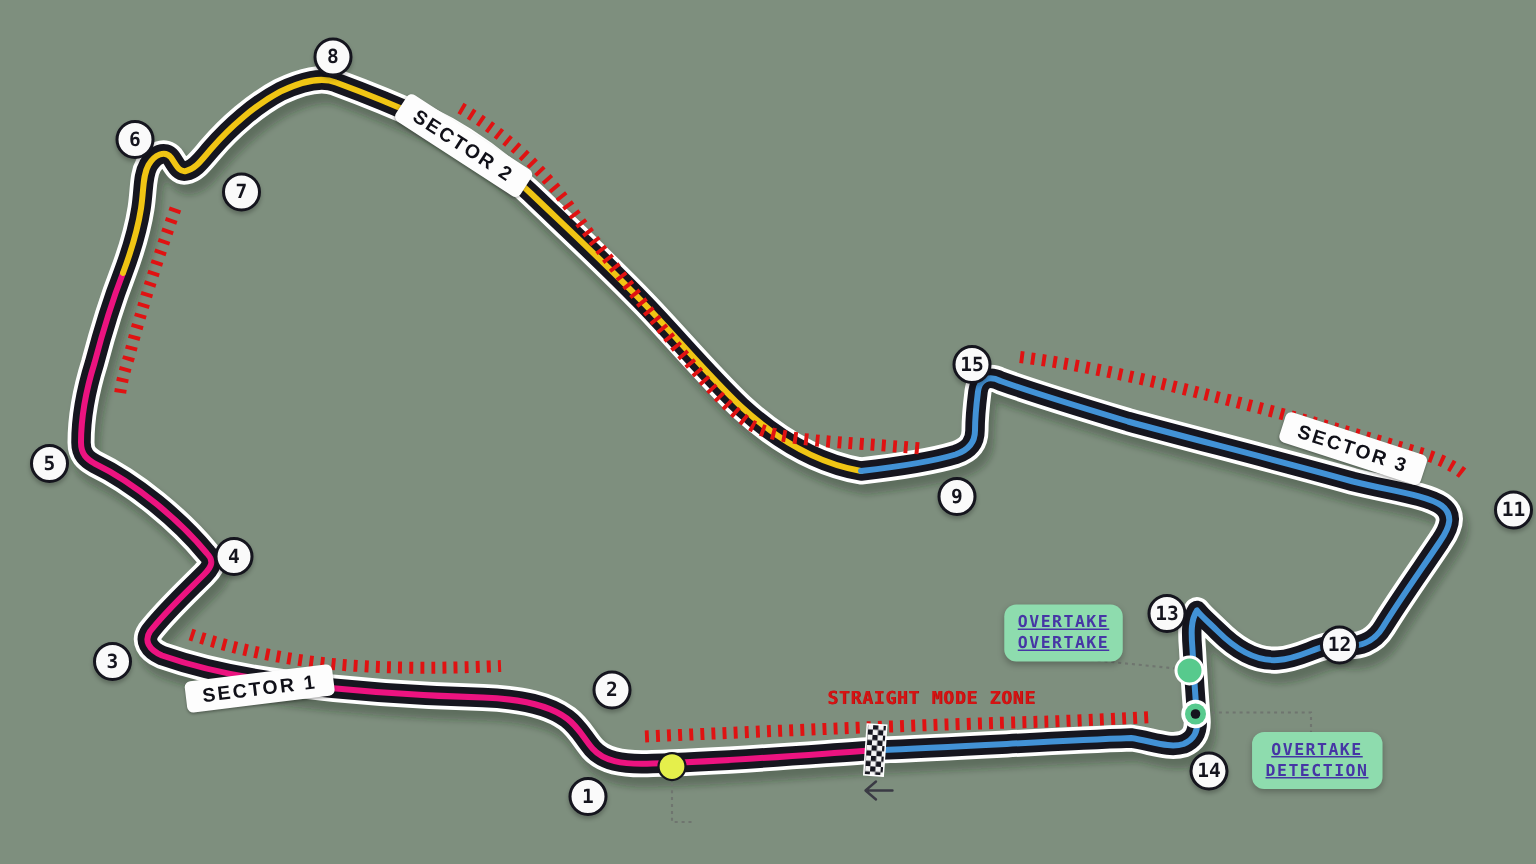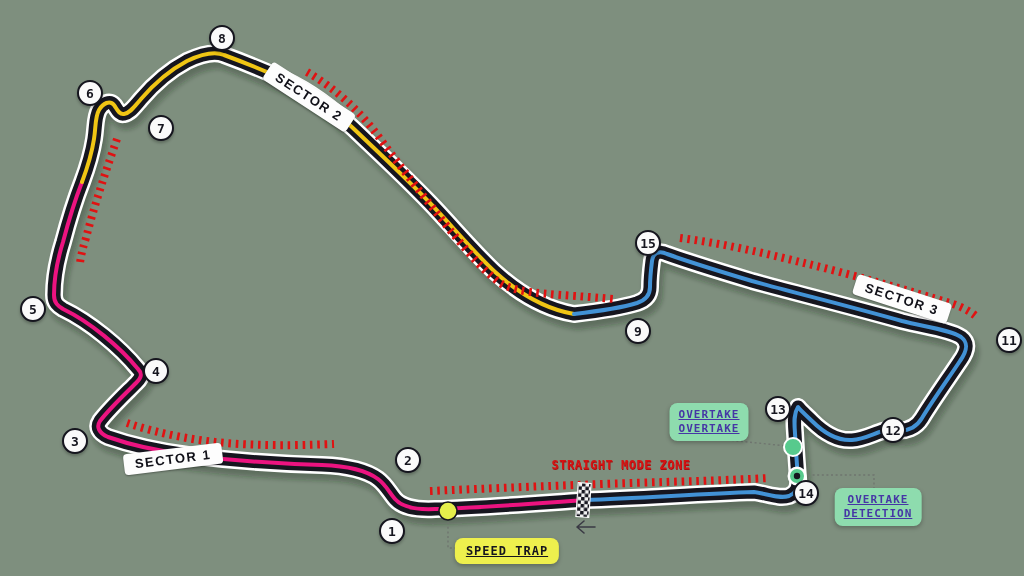--- a/index.html
+++ b/index.html
@@ -112,25 +112,24 @@
   <div class="turn" style="left:143px;top:358px;">4</div>
   <div class="turn" style="left:20px; top:296px;">5</div>
   <div class="turn" style="left:77px; top:80px;">6</div>
   <div class="turn" style="left:148px;top:115px;">7</div>
   <div class="turn" style="left:209px;top:25px;">8</div>
   <div class="turn" style="left:625px;top:318px;">9</div>
   <div class="turn" style="left:635px;top:230px;">15</div>
   <div class="turn" style="left:980px;top:327px;margin-left:16px;">11</div>
   <div class="turn" style="left:880px;top:407px;margin-top:10px;">12</div>
   <div class="turn" style="left:765px;top:396px;">13</div>
-  <div class="turn" style="left:793px;top:480px;">14</div>
+  <div class="turn" style="left:793px;top:501px;">14</div>
 
   <div class="zone-text" style="left:621px;top:465px;text-align:right;">STRAIGHT MODE ZONE</div>
 
-  <div class="badge speed" style="left:507px;top:551px;">SPEED TRAP</div>
 
   <div class="badge mint" style="left:709px;top:422px;">
     <div>OVERTAKE</div>
     <div>OVERTAKE</div>
   </div>
 
   <div class="badge mint" style="left:878px;top:507px;">
     <div>OVERTAKE</div>
     <div>DETECTION</div>
   </div>

